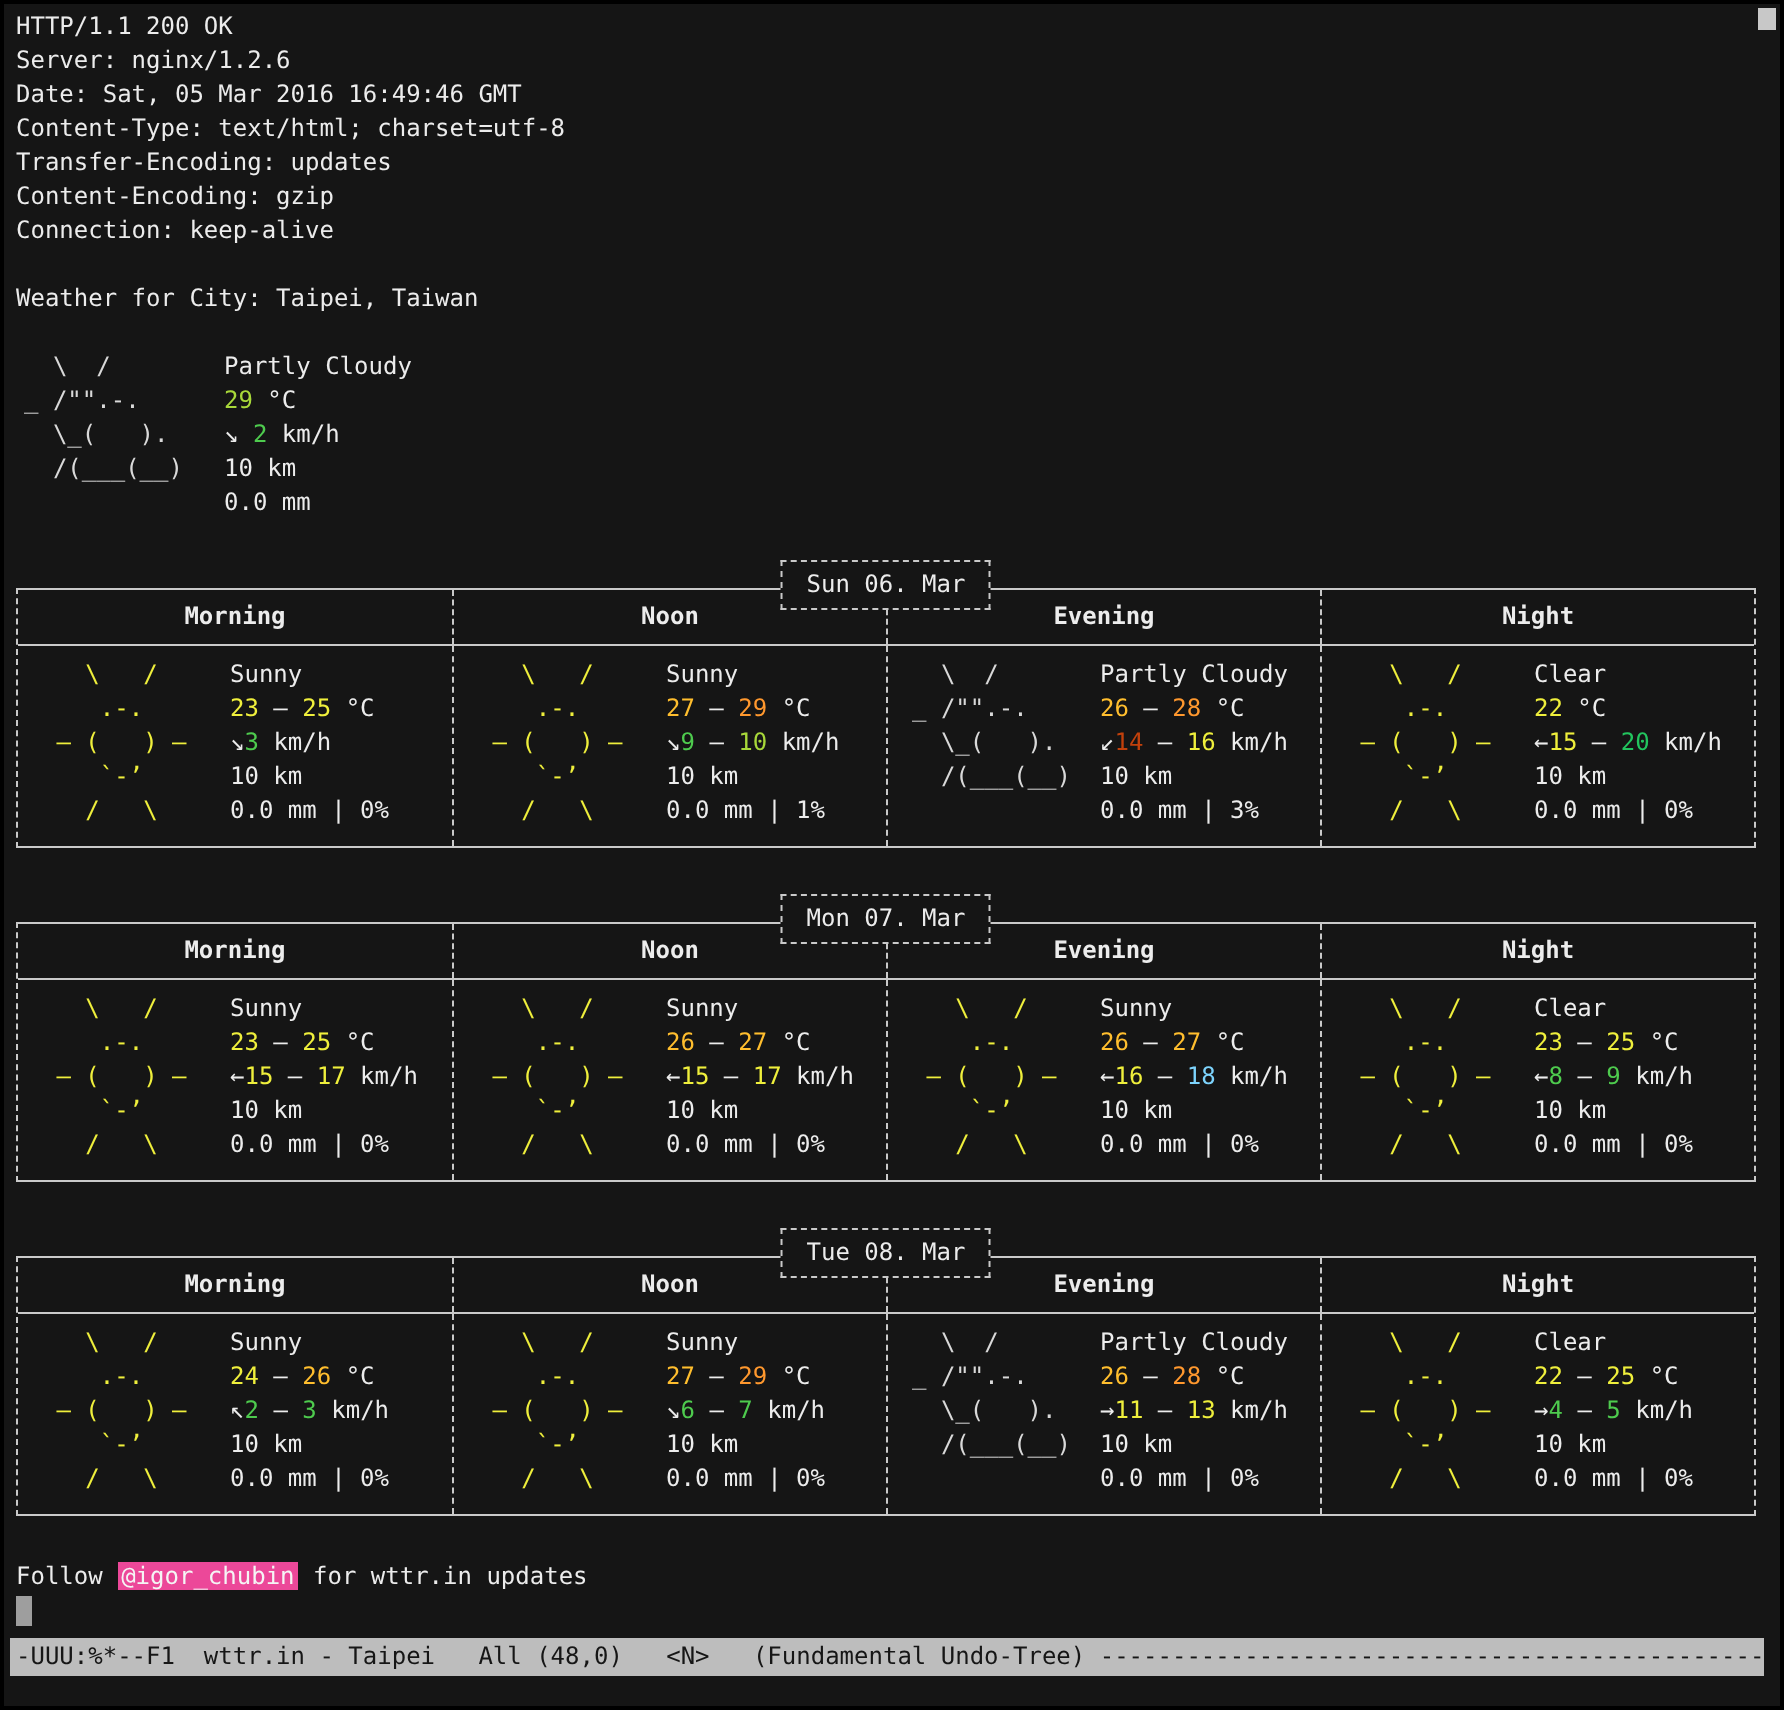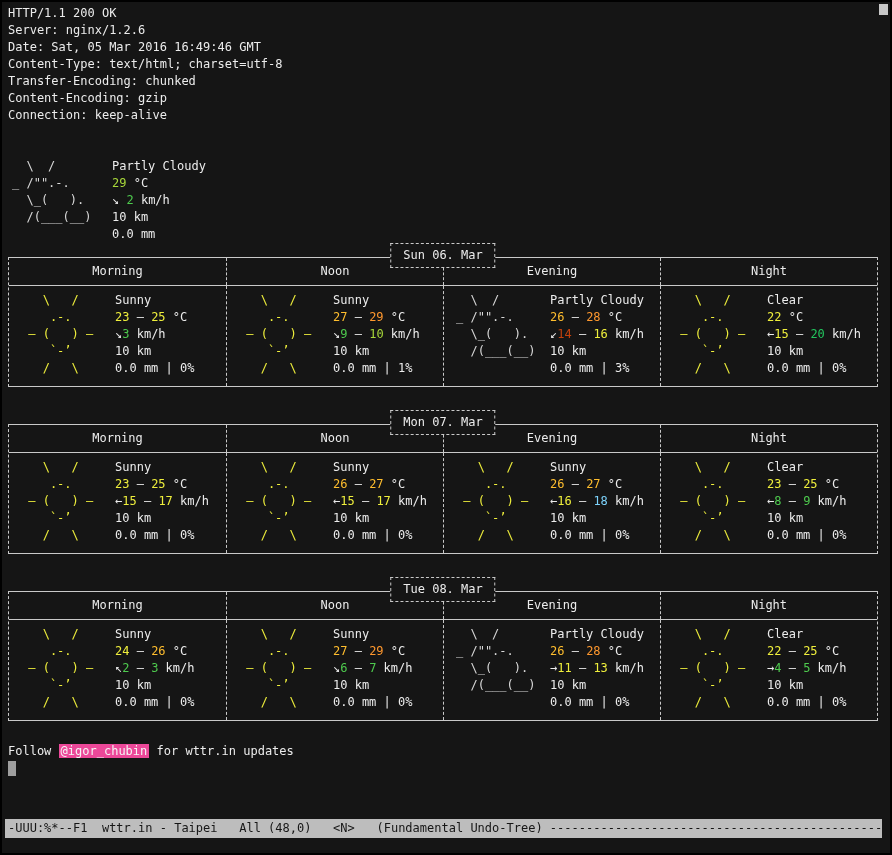--- a/index.html
+++ b/index.html
@@ -9,29 +9,29 @@
          font-size:12px; color:#ececec; }
   .frame { position:absolute; inset:0; background:#151515; border:2px solid #000; }
   .buffer { position:absolute; top:3px; left:6px; right:12px; bottom:34px; overflow:hidden; }
   .tline { white-space:pre; line-height:17px; height:17px; }
   pre.art { white-space:pre; line-height:17px; font-family:inherit; font-size:12px; }
   .current { display:flex; align-items:flex-start; }
   .cur-art { flex:0 0 104px; padding-left:4px; }
   .info { flex:1; min-width:0; }
   .il { white-space:pre; line-height:17px; height:17px; }
 
-  .day { position:relative; margin-top:14px; }
+  .day { position:relative; margin-top:34px; }
   .day + .day { margin-top:37px; }
   .datebox { position:absolute; top:-14px; left:50%; transform:translateX(-50%);
              background:#151515; border:1px dashed #c9c9c9; padding:4px 12px 5px;
              z-index:2; white-space:pre; }
   .ftable { border-top:1px solid #c9c9c9; border-bottom:1px solid #c9c9c9;
             border-left:1px dashed #c9c9c9; border-right:1px dashed #c9c9c9; }
   .thead { display:grid; grid-template-columns:repeat(4,1fr); border-bottom:1px solid #c9c9c9; }
-  .th { text-align:center; padding:6px 0 7px; border-left:1px dashed #c9c9c9; white-space:pre; }
+  .th { text-align:center; padding:6px 0 7px; border-left:1px dashed #c9c9c9; white-space:pre;font-weight:bold; }
   .thead .th:first-child { border-left:none; }
   .tbody { display:grid; grid-template-columns:repeat(4,1fr); }
   .cell { display:flex; align-items:flex-start; padding:6px 2px 9px 6px;
           border-left:1px dashed #c9c9c9; overflow:hidden; }
   .tbody .cell:first-child { border-left:none; }
   .cellart { flex:0 0 100px; padding-left:6px; }
 
   .footer-line { margin-top:22px; }
   .link { padding:0 2px; }
   .cursor { display:inline-block; width:8px; height:15px; vertical-align:middle; }
@@ -43,24 +43,25 @@
 </head>
 <body>
 
 <div class="frame" style="background: rgb(21, 21, 21);">
   <div class="buffer">
 
     <div class="tline">HTTP/1.1 200 OK</div>
     <div class="tline">Server: nginx/1.2.6</div>
     <div class="tline">Date: Sat, 05 Mar 2016 16:49:46 GMT</div>
     <div class="tline">Content-Type: text/html; charset=utf-8</div>
-    <div class="tline">Transfer-Encoding: chunked</div>
+    <div class="tline">Transfer-Encoding: updates</div>
     <div class="tline">Content-Encoding: gzip</div>
     <div class="tline">Connection: keep-alive</div>
     <div class="tline"></div>
+    <div class="tline">Weather for City: Taipei, Taiwan</div>
     <div class="tline"></div>
 
     <div class="current">
       <pre class="art cur-art" style="color: rgb(217, 217, 217);">  \  /
 _ /"".-.
   \_(   ).
   /(___(__)</pre>
       <div class="info">
         <div class="il">Partly Cloudy</div>
         <div class="il"><span style="color: rgb(168, 216, 58);">29</span><span> °C</span></div>

